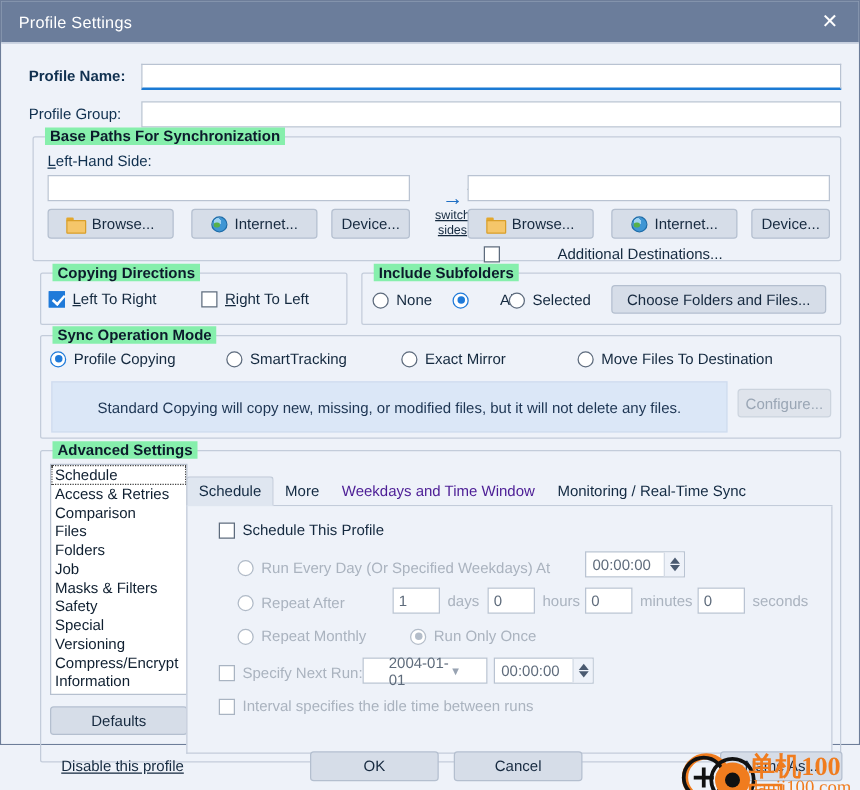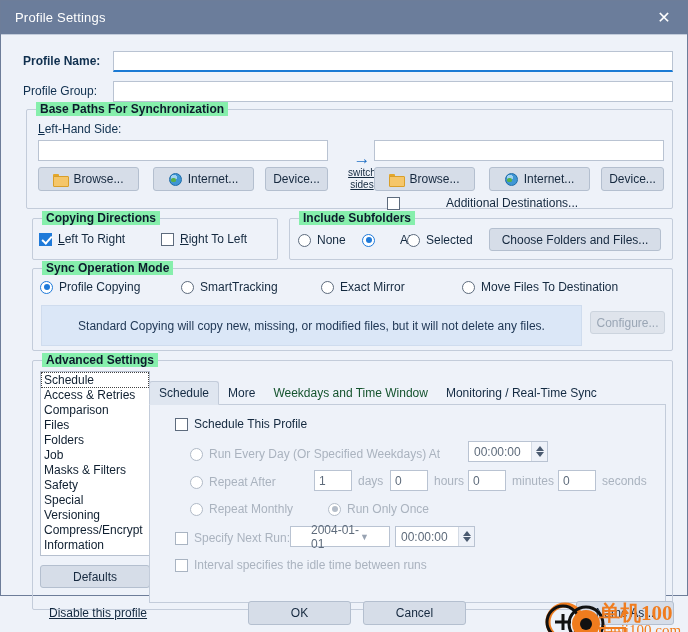--- a/index.html
+++ b/index.html
@@ -163,21 +163,21 @@
   .tabstrip {
     position:absolute;
     display:flex; align-items:flex-end;
     border-bottom:1px solid #c3ccda;
   }
   .tab {
     font-size:12px; padding: 4px 9px 4px 9px;
     color:#132a42; cursor:pointer; white-space:nowrap;
   }
   .tab.active { background:#dfe6f0; border:1px solid #c3ccda; border-bottom:1px solid #dfe6f0; border-radius:3px 3px 0 0; position:relative; top:1px; }
-  .tab.dim { color:#14532d; }
+  .tab.dim { color:#4c1d95; }
   
   .tabpanel {
     position:absolute;
     background:#eef2f9;
     border:1px solid #c3ccda; border-top:none;
   }
   .spin {
     display:inline-flex; align-items:center;
     border:1px solid #b9c3d2; background:#fff; height:21px;
   }

